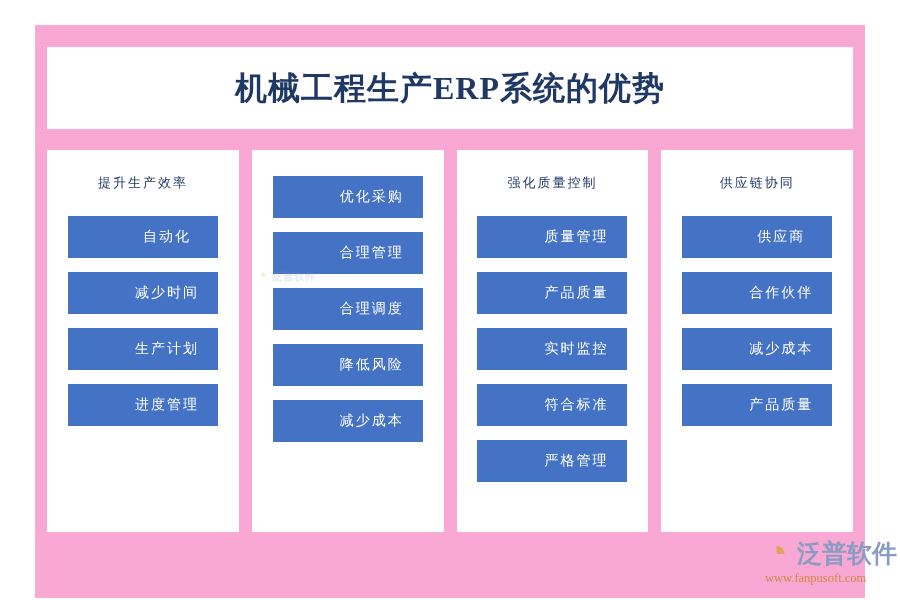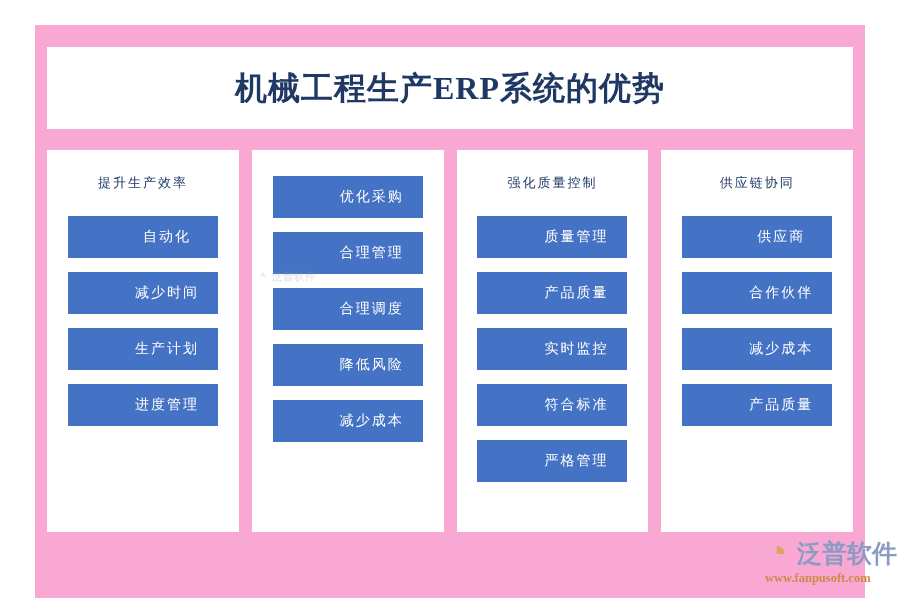--- a/index.html
+++ b/index.html
@@ -137,21 +137,21 @@
     font-weight: bold;
     color: #8a9cc4;
     line-height: 1;
     letter-spacing: 0px;
     white-space: nowrap;
   }
   .brand-url {
     margin-top: 3px;
     margin-left: 2px;
     font-size: 12.5px;
-    font-weight: bold;
+    font-weight: normal;
     color: #cf8a43;
     font-family: "Liberation Serif", serif;
     letter-spacing: 0px;
     white-space: nowrap;
   }
 </style>
 </head>
 <body>
 
 <div class="poster">

